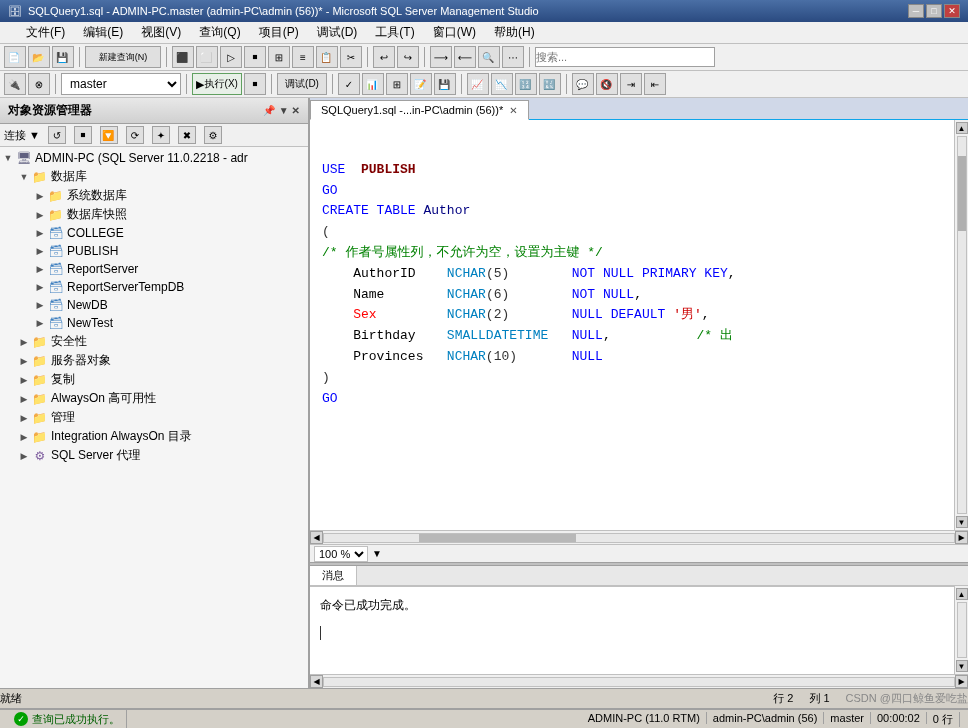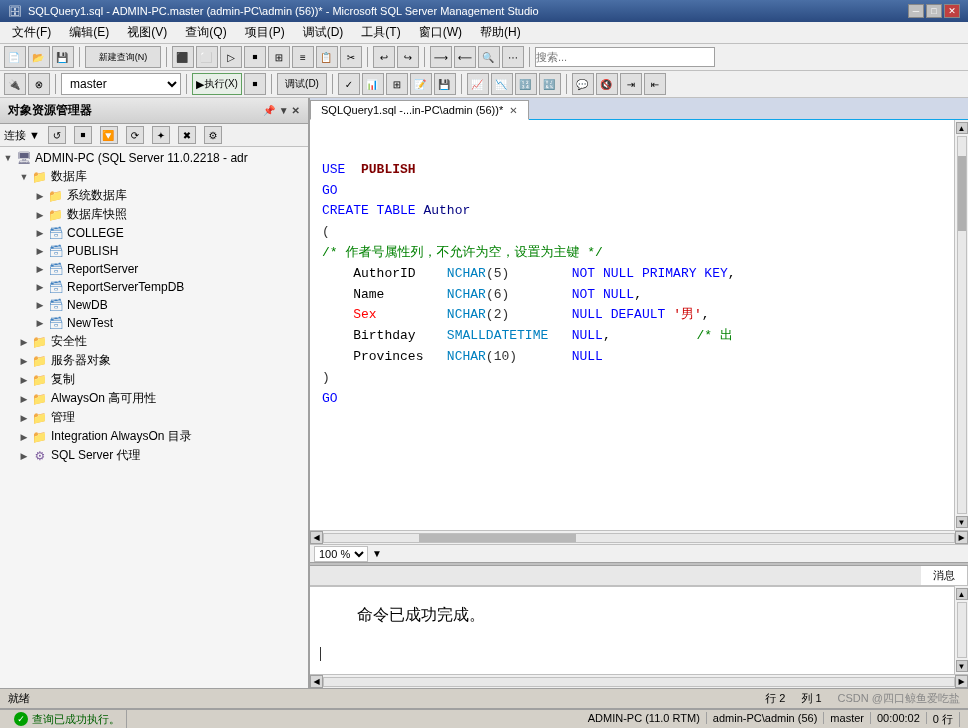--- a/index.html
+++ b/index.html
@@ -34,21 +34,21 @@
       cursor: pointer;
     }
     .title-btn.close { background: #c04040; color: white; }
 
     
     .menu-bar {
       background: #f0f0f0;
       height: 22px;
       display: flex;
       align-items: center;
-      padding: 0 4px;
+      padding: 0 18px;
       border-bottom: 1px solid #c0c0c0;
       font-size: 12px;
       gap: 2px;
     }
     .menu-item {
       padding: 2px 8px;
       cursor: pointer;
     }
 
     
@@ -208,35 +208,33 @@
       height: 120px;
       overflow: auto;
       border-top: 1px solid #c0c0c0;
     }
     .messages-tab-bar {
       display: flex;
       background: #e8e8e8;
       border-bottom: 1px solid #c0c0c0;
       height: 20px;
       align-items: center;
-      justify-content: flex-end;
     }
     .msg-tab {
       padding: 2px 12px;
       font-size: 11px;
       cursor: pointer;
       border-right: 1px solid #c0c0c0;
     }
     .msg-tab.active { background: white; }
     .messages-content {
-      padding: 17px 10px;
+      padding: 10px 10px;
       font-family: 'Courier New', monospace;
-      font-size: 16px;
+      font-size: 12px;
       line-height: 1.6;
-      margin-left: 37px;
     }
 
     
     .zoom-bar {
       display: flex;
       align-items: center;
       padding: 0 4px;
       background: #f0f0f0;
       border-top: 1px solid #c0c0c0;
       height: 18px;
@@ -701,21 +699,21 @@
       </div>
       <div class="status-item">
         <span>00:00:02</span>
       </div>
       <div class="status-item">
         <span>0 行</span>
       </div>
     </div>
   </div>
 
-  <div style="position:absolute; bottom:20px; left:0; right:0; height:20px; background:#d4d0c8; border-top:1px solid #a0a0a0; display:flex; align-items:center; padding:0 8px; font-size:11px; justify-content:space-between;">
+  <div style="position:absolute; bottom:20px; left:0; right:0; height:20px; background:#d4d0c8; border-top:1px solid #a0a0a0; display:flex; align-items:center; padding:0 0; font-size:11px; justify-content:space-between;">
     <span>就绪</span>
     <div style="display:flex; gap:16px;text-align:right;">
       <span>行 2</span>
       <span>列 1</span>
       <span style="color:#888;">CSDN @四口鲸鱼爱吃盐</span>
     </div>
   </div>
 
 </div>
 

